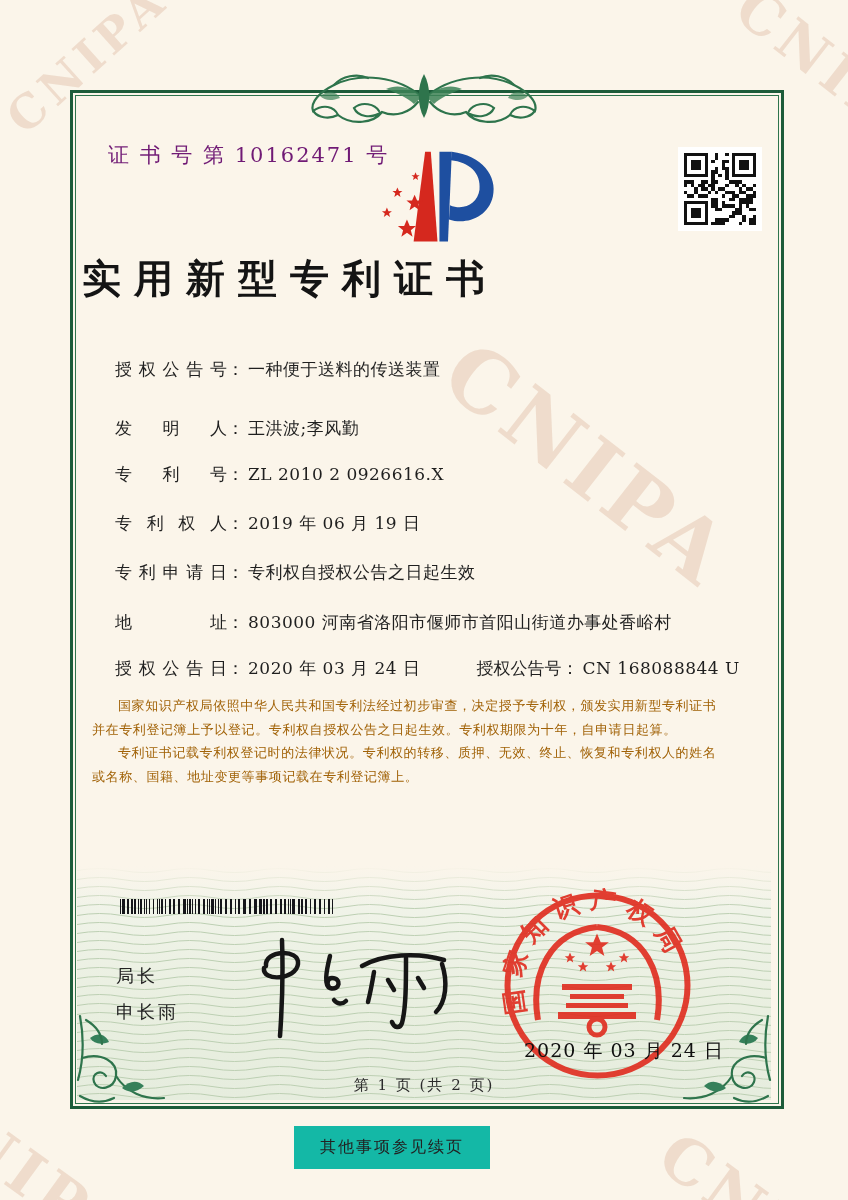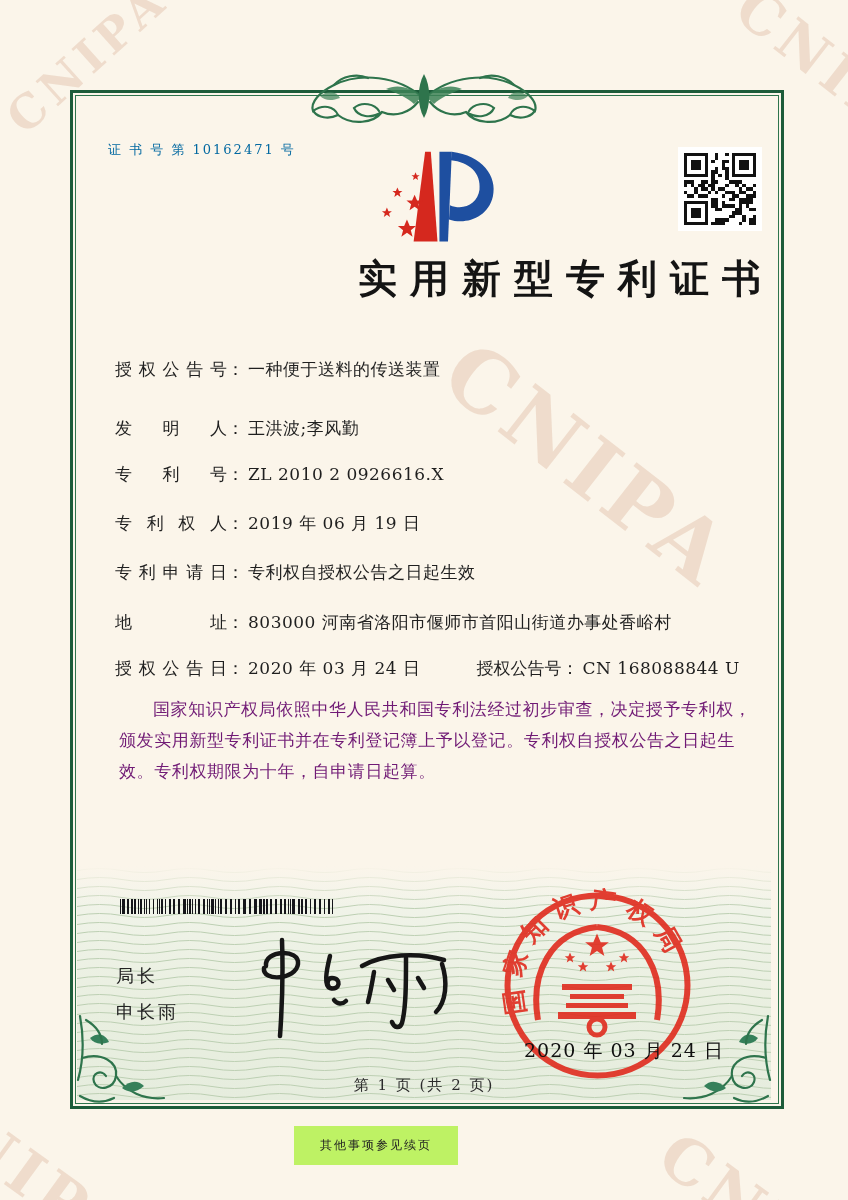--- a/index.html
+++ b/index.html
@@ -11,57 +11,57 @@
   
   .frame{position:absolute;left:70px;top:90px;width:708px;height:1013px;border:3px solid #1d5c3a;}
   .frame-inner{position:absolute;left:2px;top:2px;right:2px;bottom:2px;border:1px solid #2e744c;}
   
   .band{position:absolute;left:77px;top:866px;width:694px;height:234px;
         background:linear-gradient(180deg,#f3f5ec 0%,#e9efe0 60%,#e6edde 100%);}
   .band-fade{position:absolute;left:0;top:0;width:100%;height:42px;
         background:linear-gradient(180deg,#fbf5ea 0%,rgba(251,245,234,0) 100%);}
   .band svg{position:absolute;left:0;top:0;}
   
-  .certno{position:absolute;left:108px;top:141px;font-size:13px;letter-spacing:2px;color:#0369a1;}
+  .certno{position:absolute;left:108px;top:141px;font-size:21px;letter-spacing:2px;color:#701a75;}
   .logo{position:absolute;left:352px;top:145px;}
   .qrwrap{position:absolute;left:678px;top:147px;width:84px;height:84px;background:#ffffff;
           display:flex;align-items:center;justify-content:center;}
-  .title{position:absolute;left:66px;top:252px;width:708px;text-align:right;
+  .title{position:absolute;left:82px;top:252px;width:708px;text-align:left;
          font-size:39px;font-weight:700;letter-spacing:13px;color:#141414;}
   
   .fields{position:absolute;left:115px;top:356px;width:630px;font-size:17px;}
   .frow{position:absolute;left:0;white-space:nowrap;}
   .flabel{display:inline-block;width:112px;text-align:justify;text-align-last:justify;
           vertical-align:bottom;}
   .fcolon{display:inline-block;margin-right:4px;}
   .fval{letter-spacing:0.5px;}
   .fextra{margin-left:56px;}
   .fextra .flabel2{display:inline-block;}
   
-  .bodytext{position:absolute;left:119px;top:694px;width:636px;font-size:17px;
-            line-height:1.82;letter-spacing:0.6px;color:#701a75;}
+  .bodytext{position:absolute;left:92px;top:694px;width:636px;font-size:13px;
+            line-height:1.82;letter-spacing:0.6px;color:#a16207;}
   .bodytext p{margin:0;text-indent:2em;}
   
   .barcode{position:absolute;left:120px;top:899px;width:214px;height:15px;display:flex;background:#fff0;}
   .barcode div{height:100%;}
   
   .sig-title{position:absolute;left:116px;top:964px;font-size:18px;letter-spacing:3px;
              font-family:"DejaVu Sans","Liberation Sans",sans-serif;color:#222;}
   .sig-name{position:absolute;left:116px;top:1000px;font-size:18px;letter-spacing:3px;
             font-family:"DejaVu Sans","Liberation Sans",sans-serif;color:#222;}
   .sig-script{position:absolute;left:238px;top:928px;}
   
   .seal{position:absolute;left:500px;top:888px;}
   .seal-date{position:absolute;left:524px;top:1038px;font-size:19px;letter-spacing:1px;
              color:#101010;z-index:5;}
   
   .pageinfo{position:absolute;left:70px;top:1076px;width:708px;text-align:center;
             font-size:15px;letter-spacing:2px;color:#2a2a2a;}
-  .contnote{position:absolute;left:294px;top:1126px;background:#bef264;padding:11px 26px;
-            font-size:12px;letter-spacing:2px;color:#222;}
+  .contnote{position:absolute;left:294px;top:1126px;background:#14b8a6;padding:11px 26px;
+            font-size:16px;letter-spacing:2px;color:#222;}
   .orn{position:absolute;pointer-events:none;}
 </style>
 </head>
 <body>
 
 <div class="page">
 
   <div class="wm" style="left:-4px;top:104px;font-size:46px;transform:rotate(-42deg);">CNIPA</div>
   <div class="wm" style="left:486px;top:322px;font-size:84px;transform:rotate(38deg);">CNIPA</div>
   <div class="wm" style="left:-236px;top:430px;font-size:84px;transform:rotate(38deg);">CNIPA</div>
@@ -383,20 +383,21 @@
     <div class="frow" style="top:255px;">
       <span class="flabel">地址</span><span class="fcolon">：</span><span class="fval">803000 河南省洛阳市偃师市首阳山街道办事处香峪村</span>
     </div>
     <div class="frow" style="top:301px;">
       <span class="flabel">授权公告日</span><span class="fcolon">：</span><span class="fval">2020 年 03 月 24 日</span><span class="fextra"><span class="flabel2">授权公告号</span><span class="fcolon">：</span><span class="fval">CN 168088844 U</span></span>
     </div>
   </div>
 
   <div class="bodytext">
     <p>国家知识产权局依照中华人民共和国专利法经过初步审查，决定授予专利权，颁发实用新型专利证书并在专利登记簿上予以登记。专利权自授权公告之日起生效。专利权期限为十年，自申请日起算。</p>
+    <p>专利证书记载专利权登记时的法律状况。专利权的转移、质押、无效、终止、恢复和专利权人的姓名或名称、国籍、地址变更等事项记载在专利登记簿上。</p>
   </div>
 
   <div class="barcode" id="barcode">
       <div style="width: 1px; background: rgb(21, 21, 26);"></div>
       <div style="width: 1px; background: transparent;"></div>
       <div style="width: 3px; background: rgb(21, 21, 26);"></div>
       <div style="width: 2px; background: transparent;"></div>
       <div style="width: 2px; background: rgb(21, 21, 26);"></div>
       <div style="width: 2px; background: transparent;"></div>
       <div style="width: 2px; background: rgb(21, 21, 26);"></div>

